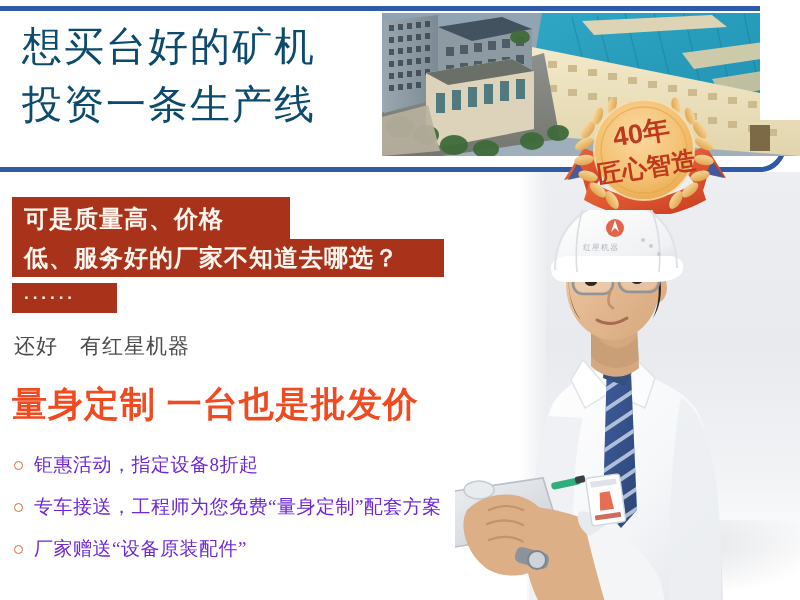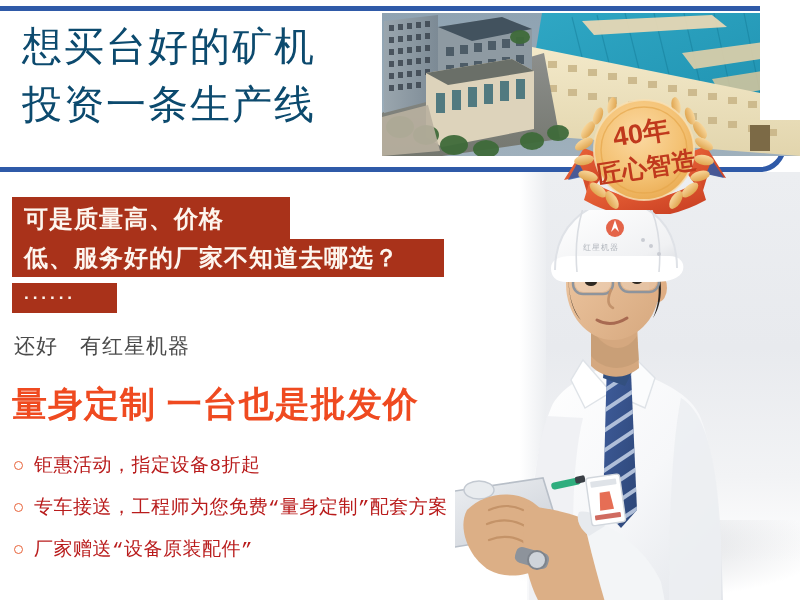--- a/index.html
+++ b/index.html
@@ -76,22 +76,22 @@
     position:absolute;left:12px;top:381px;
     color:#ef4a20;font-size:35px;font-weight:700;letter-spacing:1px;
     font-family:"Liberation Sans","DejaVu Sans",sans-serif;
     white-space:nowrap;
   }
 
   
   .bullets{position:absolute;left:14px;top:444px;width:480px;}
   .bullet{
     display:flex;align-items:center;height:42px;
-    color:#b91c1c;font-size:19px;letter-spacing:.5px;
-    font-family:Liberation Mono, monospace;
+    color:#6d28d9;font-size:19px;letter-spacing:.5px;
+    font-family:Liberation Serif, serif;
   }
   .bullet .dot{
     width:9px;height:9px;border:1.6px solid #e8633a;border-radius:50%;
     margin-right:11px;flex:0 0 auto;box-sizing:border-box;
   }
 
   
   .person{position:absolute;left:455px;top:210px;width:350px;height:392px;}
   .person svg{display:block;}
 </style>

